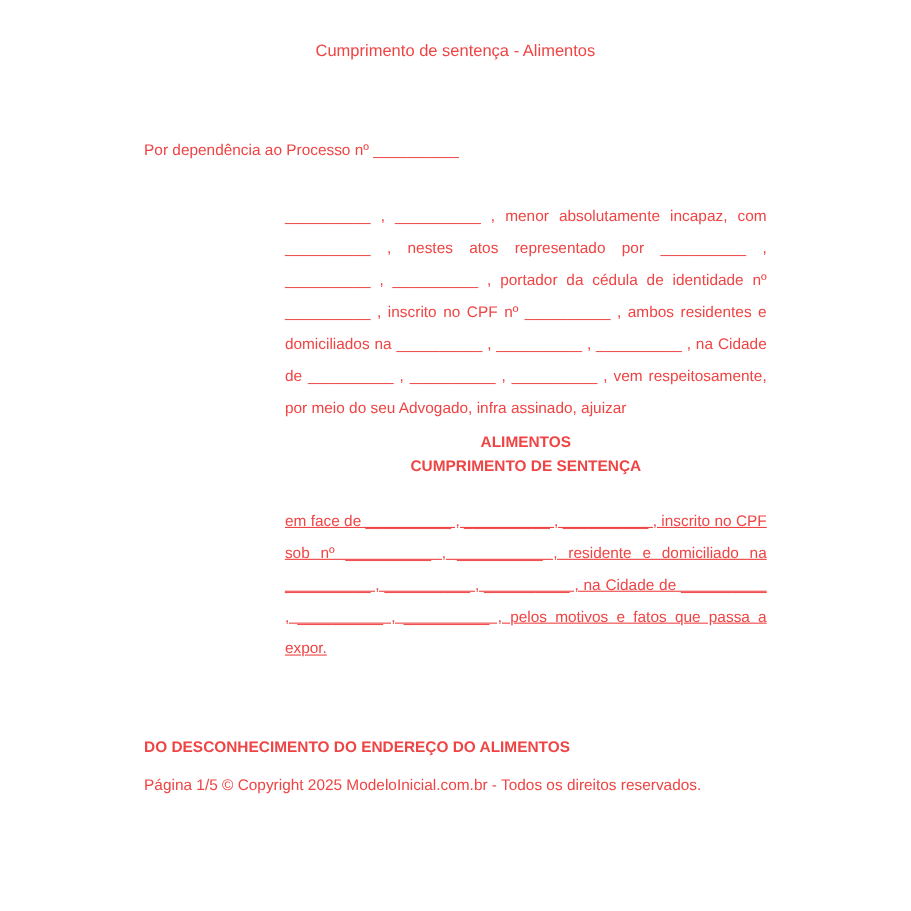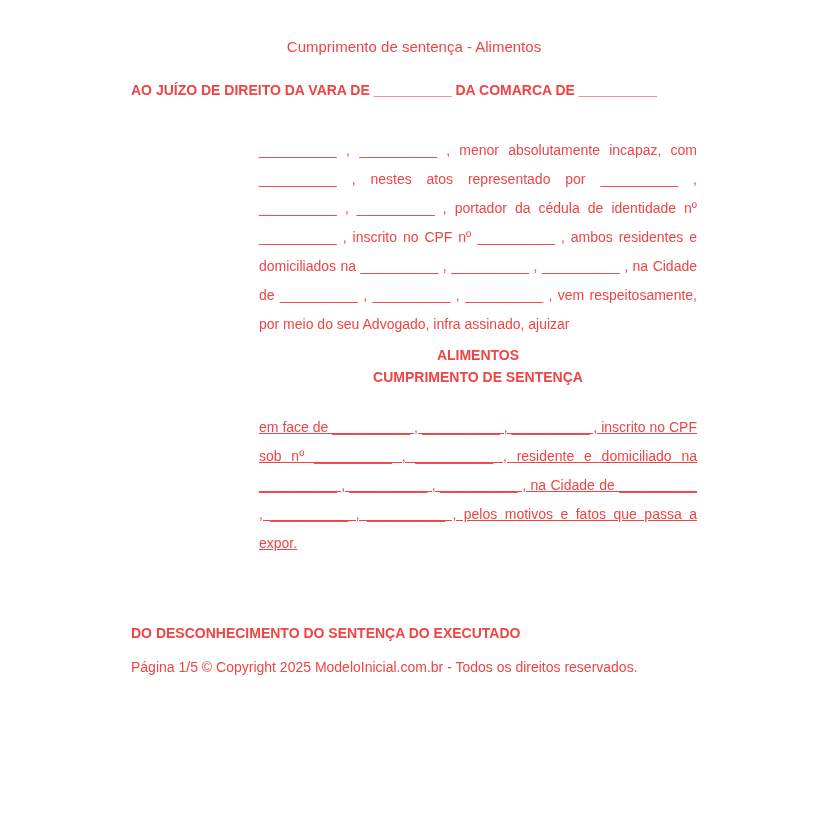--- a/index.html
+++ b/index.html
@@ -71,30 +71,30 @@
     white-space: nowrap;
   }
 </style>
 </head>
 <body>
 
 <div class="page">
 
   <div class="doc-title">Cumprimento de sentença - Alimentos</div>
 
-  <div class="addressing">AO JUÍZO DE DIREITO DA VARA DE __________ DA COMARCA DE __________</div>
 
+  <div class="dependency">Por dependência ao Processo nº __________</div>
 
   <p class="block-para qualification">__________ , __________ , menor absolutamente incapaz, com __________ , nestes atos representado por __________ , __________ , __________ , portador da cédula de identidade nº __________ , inscrito no CPF nº __________ , ambos residentes e domiciliados na __________ , __________ , __________ , na Cidade de __________ , __________ , __________ , vem respeitosamente, por meio do seu Advogado, infra assinado, ajuizar</p>
 
   <div class="action-heading">
     <div>ALIMENTOS</div>
     <div>CUMPRIMENTO DE SENTENÇA</div>
   </div>
 
   <p class="block-para defendant">em face de __________ , __________ , __________ , inscrito no CPF sob nº __________ , __________ , residente e domiciliado na __________ , __________ , __________ , na Cidade de __________ , __________ , __________ , pelos motivos e fatos que passa a expor.</p>
 
-  <div class="section-heading">DO DESCONHECIMENTO DO SENTENÇA DO EXECUTADO</div>
+  <div class="section-heading">DO DESCONHECIMENTO DO ENDEREÇO DO ALIMENTOS</div>
 
 
   <div class="page-footer">Página 1/5 © Copyright 2025 ModeloInicial.com.br - Todos os direitos reservados.</div>
 
 </div>
 
 </body></html>

